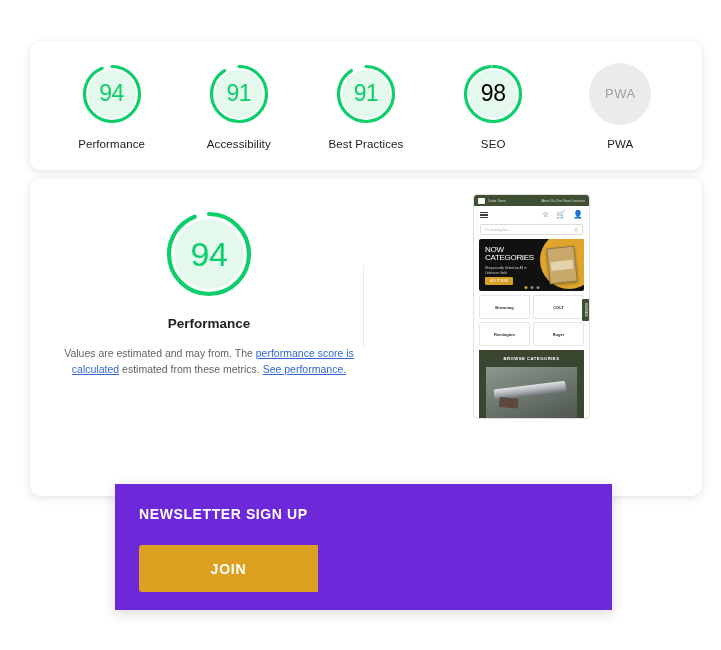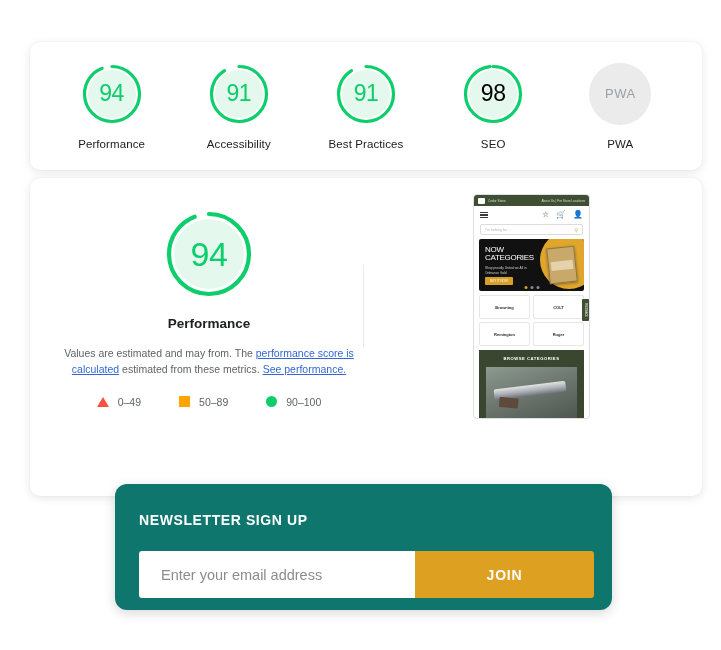--- a/index.html
+++ b/index.html
@@ -409,23 +409,23 @@
     transform: rotate(12deg);
   }
 
   
   #newsletter {
     position: absolute;
     left: 115px;
     top: 484px;
     width: 497px;
     height: 126px;
-    background: #0f766e;
-    border-radius: 12px;
-    padding: 28px 24px;
+    background: #6d28d9;
+    border-radius: 0;
+    padding: 22px 24px;
     box-shadow: 0 3px 12px rgba(0,0,0,0.16);
   }
 
   #newsletter-title {
     color: #ffffff;
     font-size: 14px;
     font-weight: bold;
     letter-spacing: 0.6px;
   }
 
@@ -530,34 +530,20 @@
           <circle cx="46" cy="46" r="35" fill="#e4f8ee"></circle>
           <circle class="arc" cx="46" cy="46" r="40" fill="none" stroke="#0cce6b" stroke-width="4.2" stroke-linecap="round" stroke-dasharray="236.24776754995244 251.32741228718345"></circle>
         </svg>
         <span class="big-gauge-value" style="color:#0cce6b">94</span>
       </div>
 
       <div class="big-gauge-label">Performance</div>
 
       <p class="detail-desc"><span>Values are estimated and may from. The </span><a href="#">performance score is calculated</a><span> estimated from these metrics. </span><a href="#">See performance.</a></p>
 
-      <div class="legend">
-        <div class="legend-item">
-          <span class="swatch-triangle"></span>
-          <span>0–49</span>
-        </div>
-        <div class="legend-item">
-          <span class="swatch-square"></span>
-          <span>50–89</span>
-        </div>
-        <div class="legend-item">
-          <span class="swatch-circle"></span>
-          <span>90–100</span>
-        </div>
-      </div>
     </div>
 
     <div id="detail-divider"></div>
 
     <div id="screenshot-thumb">
 
       <div class="ss-topbar">
         <span class="ss-topbar-logo"></span>
         <span class="ss-topbar-text">Cedar Stone</span>
         <span class="ss-topbar-right">About Us  |  For Store Locations</span>
@@ -610,18 +596,17 @@
             <span class="ss-gun"></span>
           </span>
       </div>
 
     </div>
   </div>
 
   <div id="newsletter">
     <div id="newsletter-title">NEWSLETTER SIGN UP</div>
     <form id="newsletter-form">
-      <input id="email-field" type="text" placeholder="Enter your email address" value="" style="">
       <button id="join-button" type="submit">JOIN</button>
     </form>
   </div>
 
 </div>
 
 </body></html>

